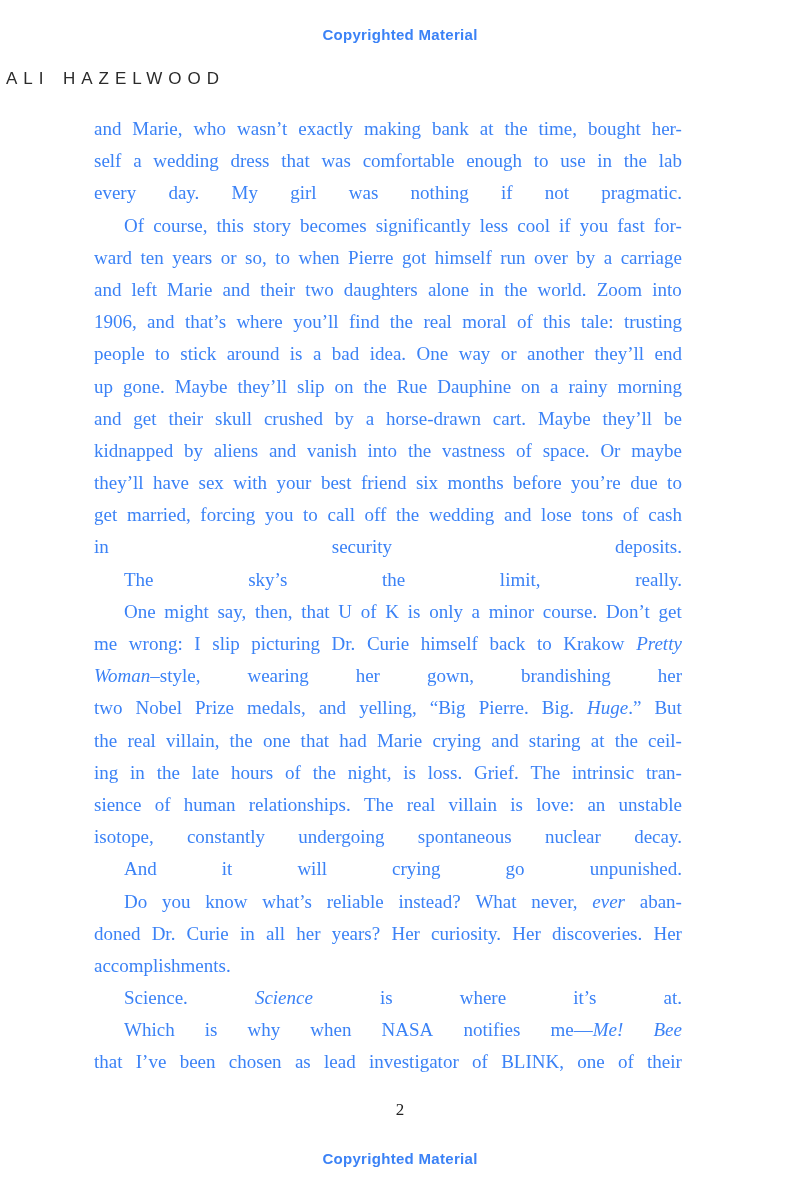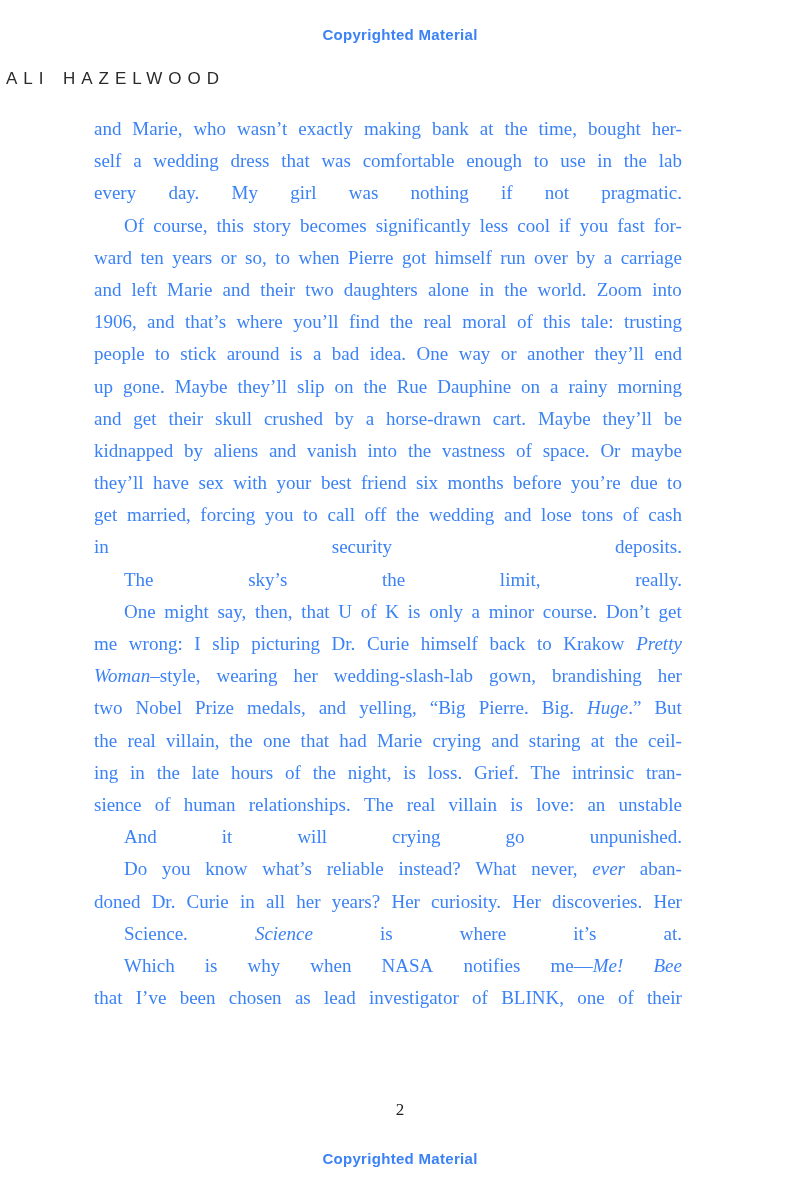--- a/index.html
+++ b/index.html
@@ -307,21 +307,20 @@
       <span><span>himself</span></span>
       <span><span>back</span></span>
       <span><span>to</span></span>
       <span><span>Krakow</span></span>
       <span><span class="it">Pretty</span></span>
     </div>
     <div class="line j">
       <span><span class="it">Woman</span><span>–style,</span></span>
       <span><span>wearing</span></span>
       <span><span>her</span></span>
-      <span><span>wedding-slash-lab</span></span>
       <span><span>gown,</span></span>
       <span><span>brandishing</span></span>
       <span><span>her</span></span>
     </div>
     <div class="line j">
       <span><span>two</span></span>
       <span><span>Nobel</span></span>
       <span><span>Prize</span></span>
       <span><span>medals,</span></span>
       <span><span>and</span></span>
@@ -369,20 +368,28 @@
       <span><span>of</span></span>
       <span><span>human</span></span>
       <span><span>relationships.</span></span>
       <span><span>The</span></span>
       <span><span>real</span></span>
       <span><span>villain</span></span>
       <span><span>is</span></span>
       <span><span>love:</span></span>
       <span><span>an</span></span>
       <span><span>unstable</span></span>
+    </div>
+    <div class="line">
+      <span><span>isotope,</span></span>
+      <span><span>constantly</span></span>
+      <span><span>undergoing</span></span>
+      <span><span>spontaneous</span></span>
+      <span><span>nuclear</span></span>
+      <span><span>decay.</span></span>
     </div>
     <div class="line ind">
       <span><span>And</span></span>
       <span><span>it</span></span>
       <span><span>will</span></span>
       <span><span>crying</span></span>
       <span><span>go</span></span>
       <span><span>unpunished.</span></span>
     </div>
     <div class="line j ind">
@@ -404,20 +411,23 @@
       <span><span>in</span></span>
       <span><span>all</span></span>
       <span><span>her</span></span>
       <span><span>years?</span></span>
       <span><span>Her</span></span>
       <span><span>curiosity.</span></span>
       <span><span>Her</span></span>
       <span><span>discoveries.</span></span>
       <span><span>Her</span></span>
     </div>
+    <div class="line">
+      <span><span>accomplishments.</span></span>
+    </div>
     <div class="line ind">
       <span><span>Science.</span></span>
       <span><span class="it">Science</span></span>
       <span><span>is</span></span>
       <span><span>where</span></span>
       <span><span>it’s</span></span>
       <span><span>at.</span></span>
     </div>
     <div class="line j ind">
       <span><span>Which</span></span>

